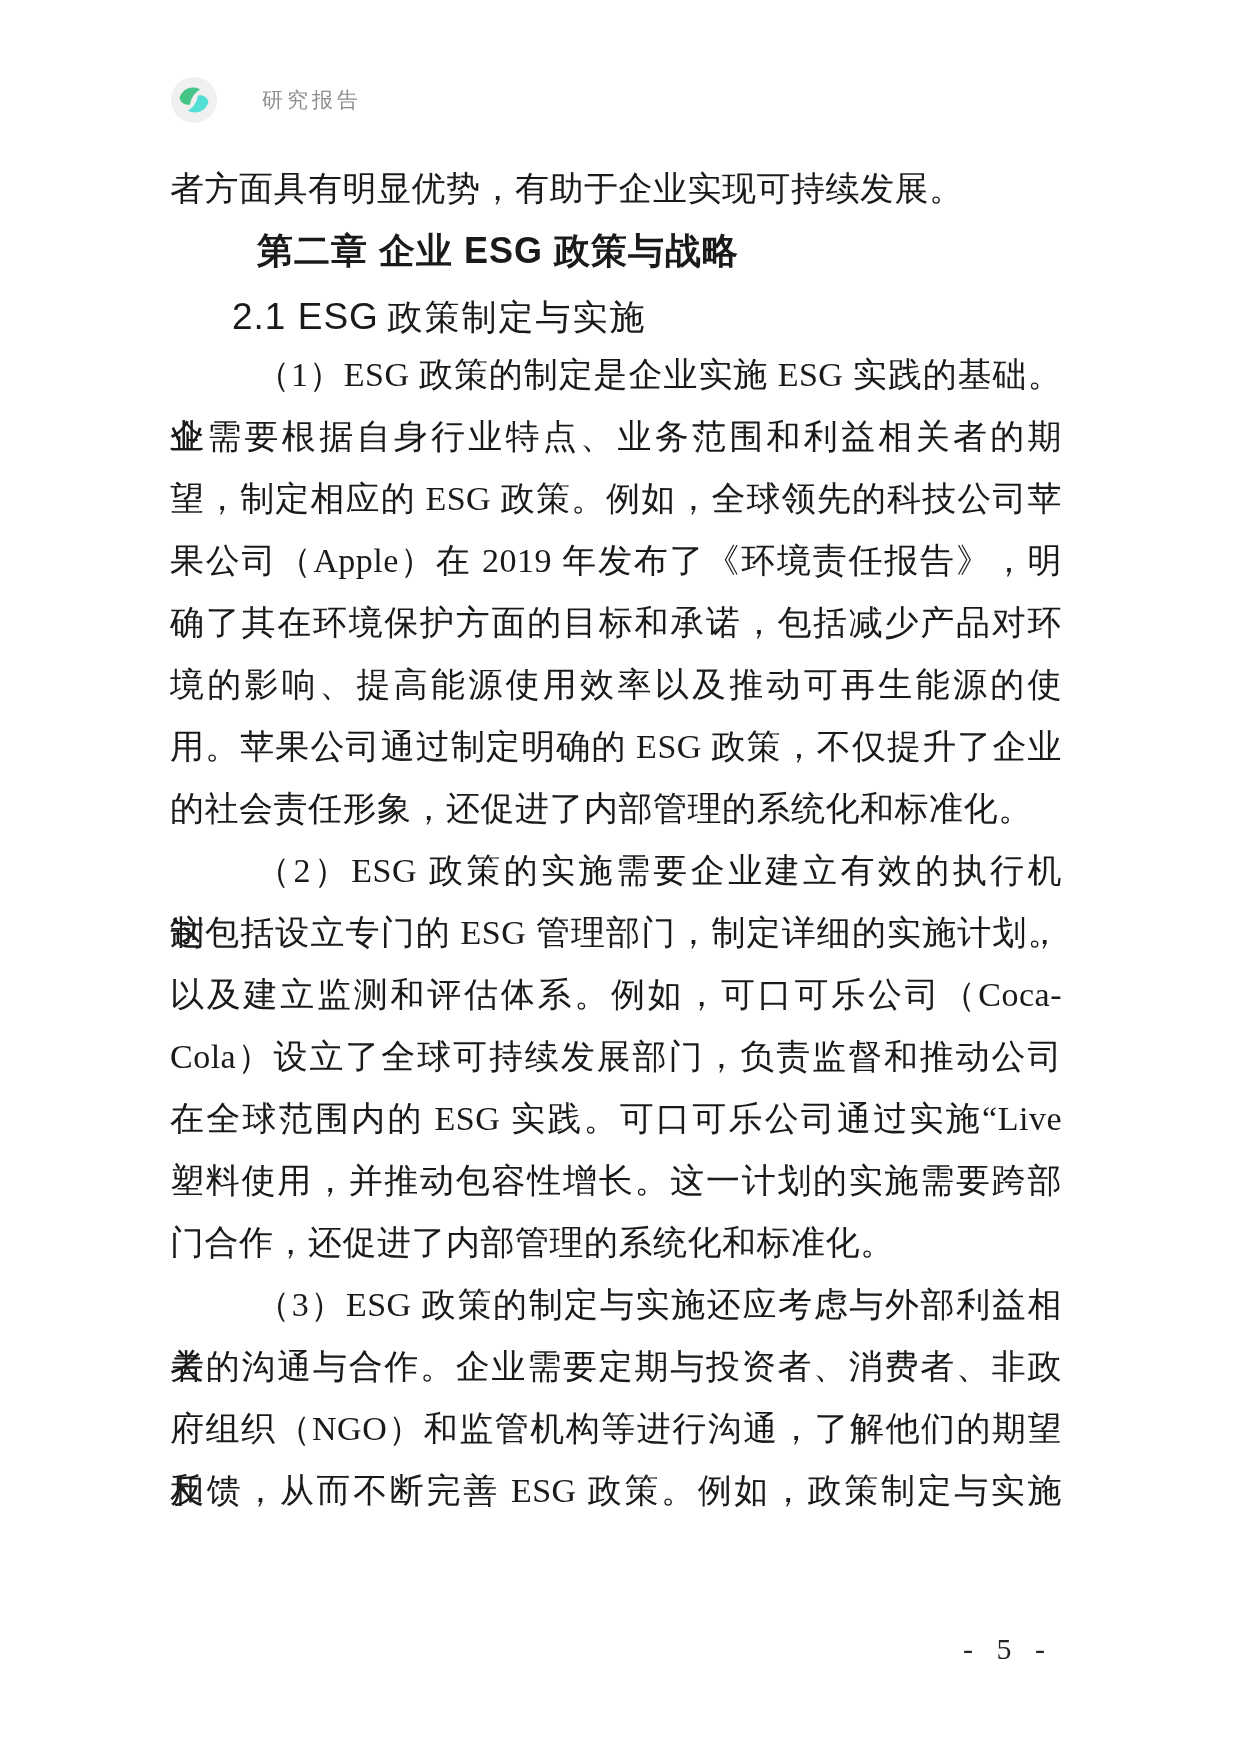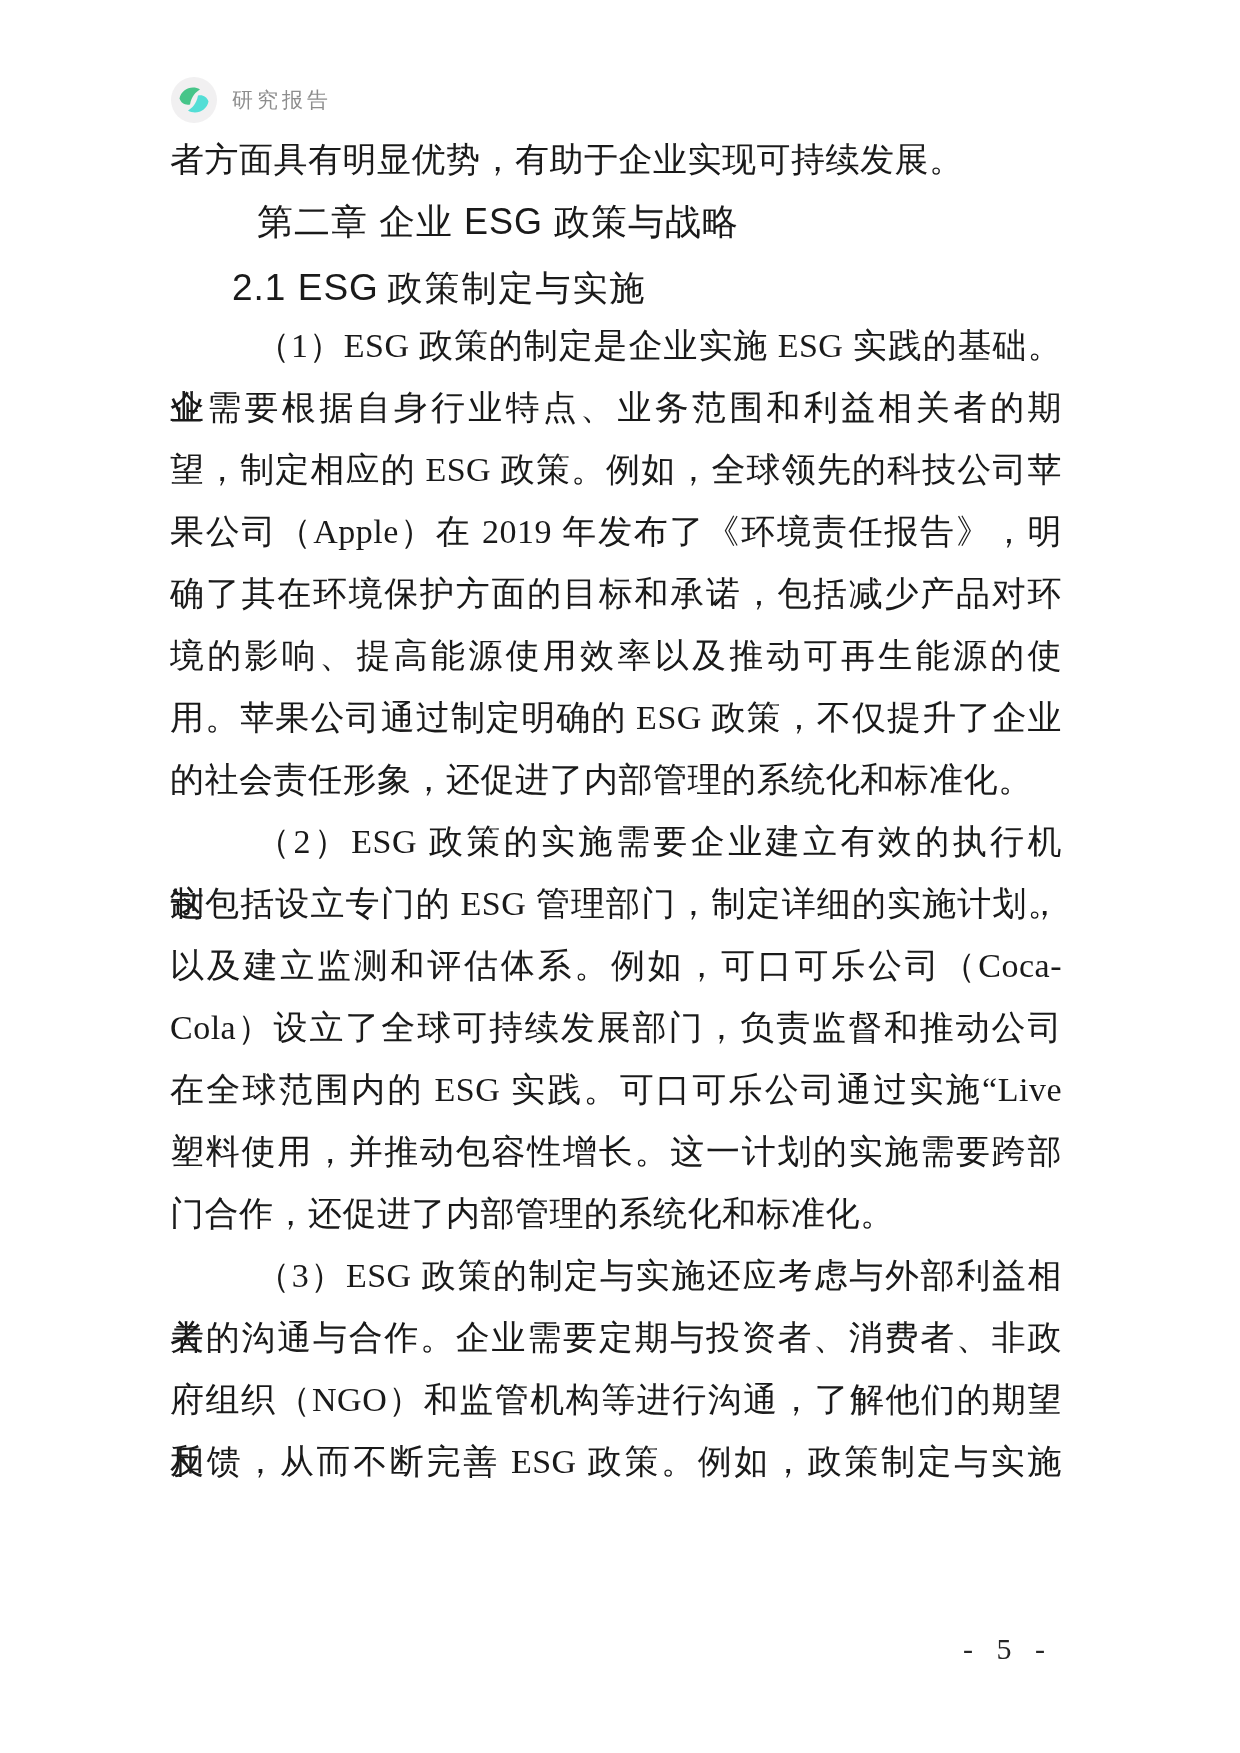--- a/index.html
+++ b/index.html
@@ -28,45 +28,46 @@
   }
   .logo{
     width:48px;height:48px;
     display:inline-block;
   }
   .logo-text{
     font-family:"Liberation Serif", serif;
     font-size:21px;
     color:var(--header-gray);
     letter-spacing:4px;
+    margin-left:30px;
   }
   .content{
     position:absolute;
     left:170px;
-    top:129px;
+    top:158px;
     width:892px;
     color:var(--ink);
   }
   .line{
     font-size:34px;
     line-height:62px;
     height:62px;
     text-align:justify;
     text-align-last:left;
     white-space:nowrap;
     letter-spacing:0.5px;
   }
   .line.stretch{
     text-align-last:justify;
     white-space:normal;
   }
   .line.indent{ text-indent:86px; }
   .h1{
     font-family:"Liberation Sans", sans-serif;
-    font-weight:400;
+    font-weight:700;
     font-size:36px;
     line-height:62px;
     height:62px;
     padding-left:87px;
     letter-spacing:1px;
   }
   .h2{
     font-size:35px;
     line-height:70px;
     height:62px;

